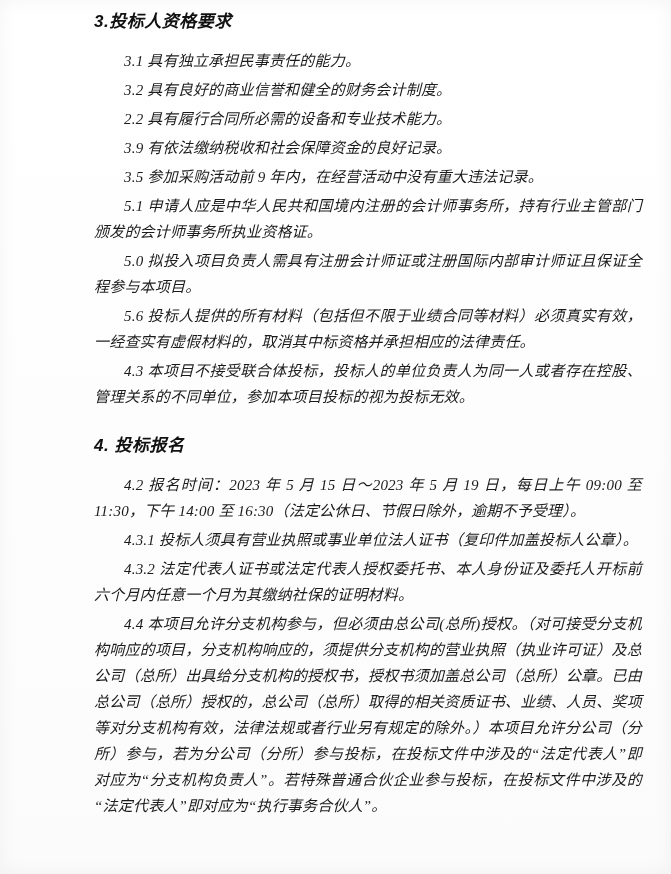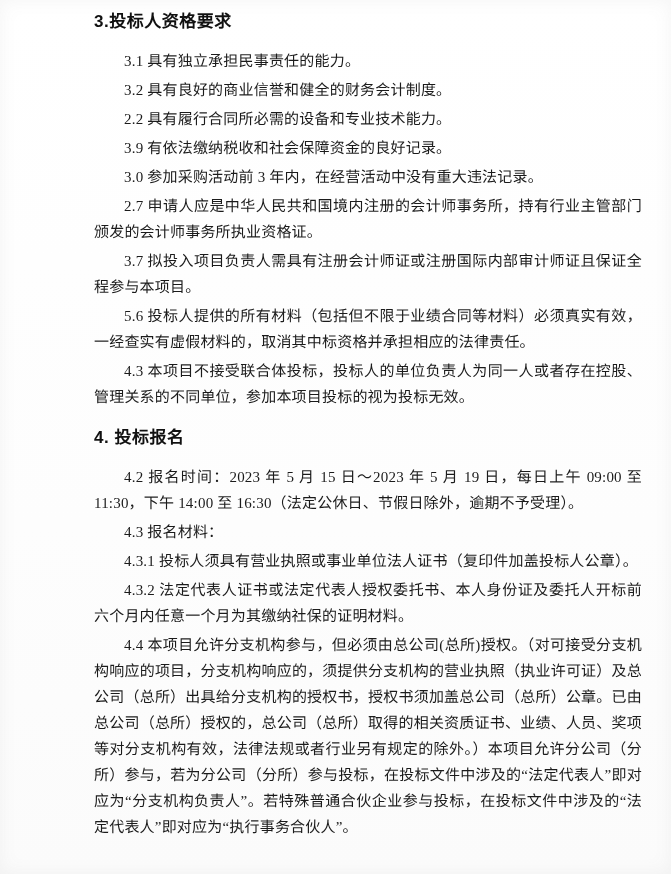--- a/index.html
+++ b/index.html
@@ -15,32 +15,33 @@
     box-sizing: border-box;
     background: linear-gradient(180deg, #ffffff 0%, #fdfdfd 60%, #fbfbfb 100%);
     box-shadow: inset 0 0 18px rgba(120,120,120,0.08);
     padding: 10px 29px 20px 94px;
     overflow: hidden;
     color: #1b1b1b;
     font-family: "Liberation Serif", "DejaVu Serif", serif;
     font-size: 15px;
     line-height: 26px;
     letter-spacing: 0.2px;
+    font-style: italic;
   }
   .section-heading {
     font-family: "Liberation Sans", "DejaVu Sans", sans-serif;
     font-weight: 700;
     font-size: 17px;
     line-height: 24px;
     letter-spacing: 0.5px;
     color: #111111;
     margin: 0 0 14px 0;
   }
   .section + .section .section-heading {
-    margin-top: 16px;
+    margin-top: 24px;
   }
   .clause {
     margin: 0 0 3px 0;
     text-indent: 2em;
     text-align: justify;
   }
   .section {
     margin: 0;
   }
 </style>
@@ -48,29 +49,28 @@
 <body>
 
 <div class="page">
 
   <div class="section">
     <h2 class="section-heading">3.投标人资格要求</h2>
     <p class="clause">3.1 具有独立承担民事责任的能力。</p>
     <p class="clause">3.2 具有良好的商业信誉和健全的财务会计制度。</p>
     <p class="clause">2.2 具有履行合同所必需的设备和专业技术能力。</p>
     <p class="clause">3.9 有依法缴纳税收和社会保障资金的良好记录。</p>
-    <p class="clause">3.0 参加采购活动前 3 年内，在经营活动中没有重大违法记录。</p>
-    <p class="clause">2.7 申请人应是中华人民共和国境内注册的会计师事务所，持有行业主管部门颁发的会计师事务所执业资格证。</p>
-    <p class="clause">3.7 拟投入项目负责人需具有注册会计师证或注册国际内部审计师证且保证全程参与本项目。</p>
+    <p class="clause">3.5 参加采购活动前 9 年内，在经营活动中没有重大违法记录。</p>
+    <p class="clause">5.1 申请人应是中华人民共和国境内注册的会计师事务所，持有行业主管部门颁发的会计师事务所执业资格证。</p>
+    <p class="clause">5.0 拟投入项目负责人需具有注册会计师证或注册国际内部审计师证且保证全程参与本项目。</p>
     <p class="clause">5.6 投标人提供的所有材料（包括但不限于业绩合同等材料）必须真实有效，一经查实有虚假材料的，取消其中标资格并承担相应的法律责任。</p>
     <p class="clause">4.3 本项目不接受联合体投标，投标人的单位负责人为同一人或者存在控股、管理关系的不同单位，参加本项目投标的视为投标无效。</p>
   </div>
 
   <div class="section">
     <h2 class="section-heading">4. 投标报名</h2>
     <p class="clause">4.2 报名时间：2023 年 5 月 15 日～2023 年 5 月 19 日，每日上午 09:00 至 11:30，下午 14:00 至 16:30（法定公休日、节假日除外，逾期不予受理）。</p>
-    <p class="clause">4.3 报名材料：</p>
     <p class="clause">4.3.1 投标人须具有营业执照或事业单位法人证书（复印件加盖投标人公章）。</p>
     <p class="clause">4.3.2 法定代表人证书或法定代表人授权委托书、本人身份证及委托人开标前六个月内任意一个月为其缴纳社保的证明材料。</p>
     <p class="clause">4.4 本项目允许分支机构参与，但必须由总公司(总所)授权。（对可接受分支机构响应的项目，分支机构响应的，须提供分支机构的营业执照（执业许可证）及总公司（总所）出具给分支机构的授权书，授权书须加盖总公司（总所）公章。已由总公司（总所）授权的，总公司（总所）取得的相关资质证书、业绩、人员、奖项等对分支机构有效，法律法规或者行业另有规定的除外。）本项目允许分公司（分所）参与，若为分公司（分所）参与投标，在投标文件中涉及的“法定代表人”即对应为“分支机构负责人”。若特殊普通合伙企业参与投标，在投标文件中涉及的“法定代表人”即对应为“执行事务合伙人”。</p>
   </div>
 
 </div>
 
 </body></html>

